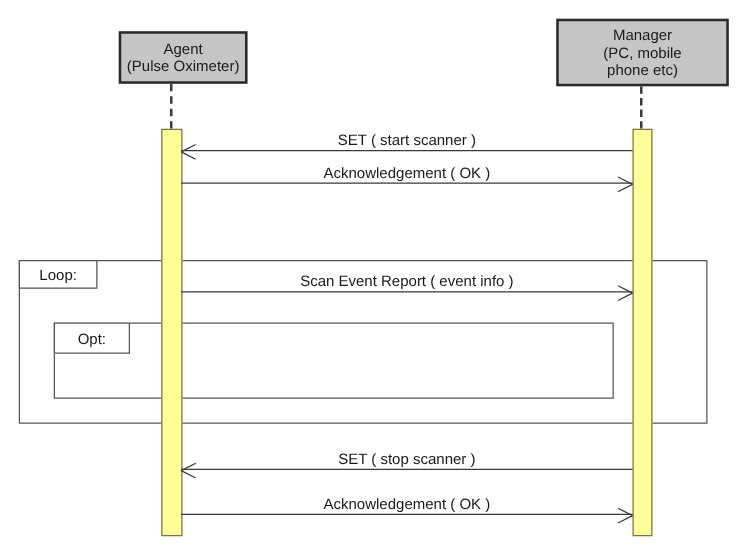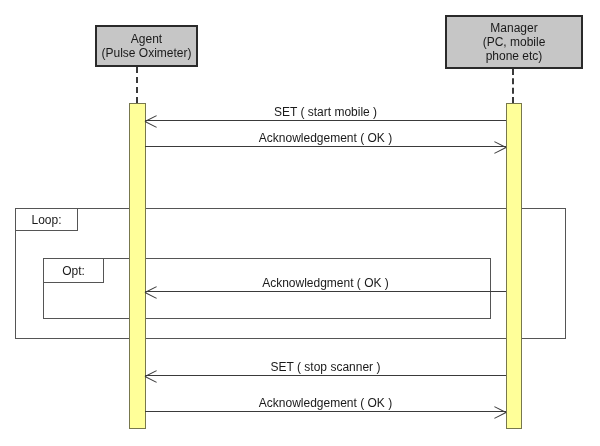--- a/index.html
+++ b/index.html
@@ -78,37 +78,37 @@
   </div>
 
   <div class="frame frame-opt">
     <div class="frame-label">Opt:</div>
   </div>
 
   <div class="bar bar-agent"></div>
   <div class="bar bar-manager"></div>
 
   <div class="msg msg-1">
-    <div class="msg-label">SET ( start mobile )</div>
+    <div class="msg-label">SET ( start scanner )</div>
     <div class="msg-line"></div>
     <div class="ah left"></div>
   </div>
 
   <div class="msg msg-2">
     <div class="msg-label">Acknowledgement ( OK )</div>
     <div class="msg-line"></div>
     <div class="ah right"></div>
   </div>
 
+  <div class="msg msg-3">
+    <div class="msg-label">Scan Event Report ( event info )</div>
+    <div class="msg-line"></div>
+    <div class="ah right"></div>
+  </div>
 
-  <div class="msg msg-4">
-    <div class="msg-label">Acknowledgment ( OK )</div>
-    <div class="msg-line"></div>
-    <div class="ah left"></div>
-  </div>
 
   <div class="msg msg-5">
     <div class="msg-label">SET ( stop scanner )</div>
     <div class="msg-line"></div>
     <div class="ah left"></div>
   </div>
 
   <div class="msg msg-6">
     <div class="msg-label">Acknowledgement ( OK )</div>
     <div class="msg-line"></div>

